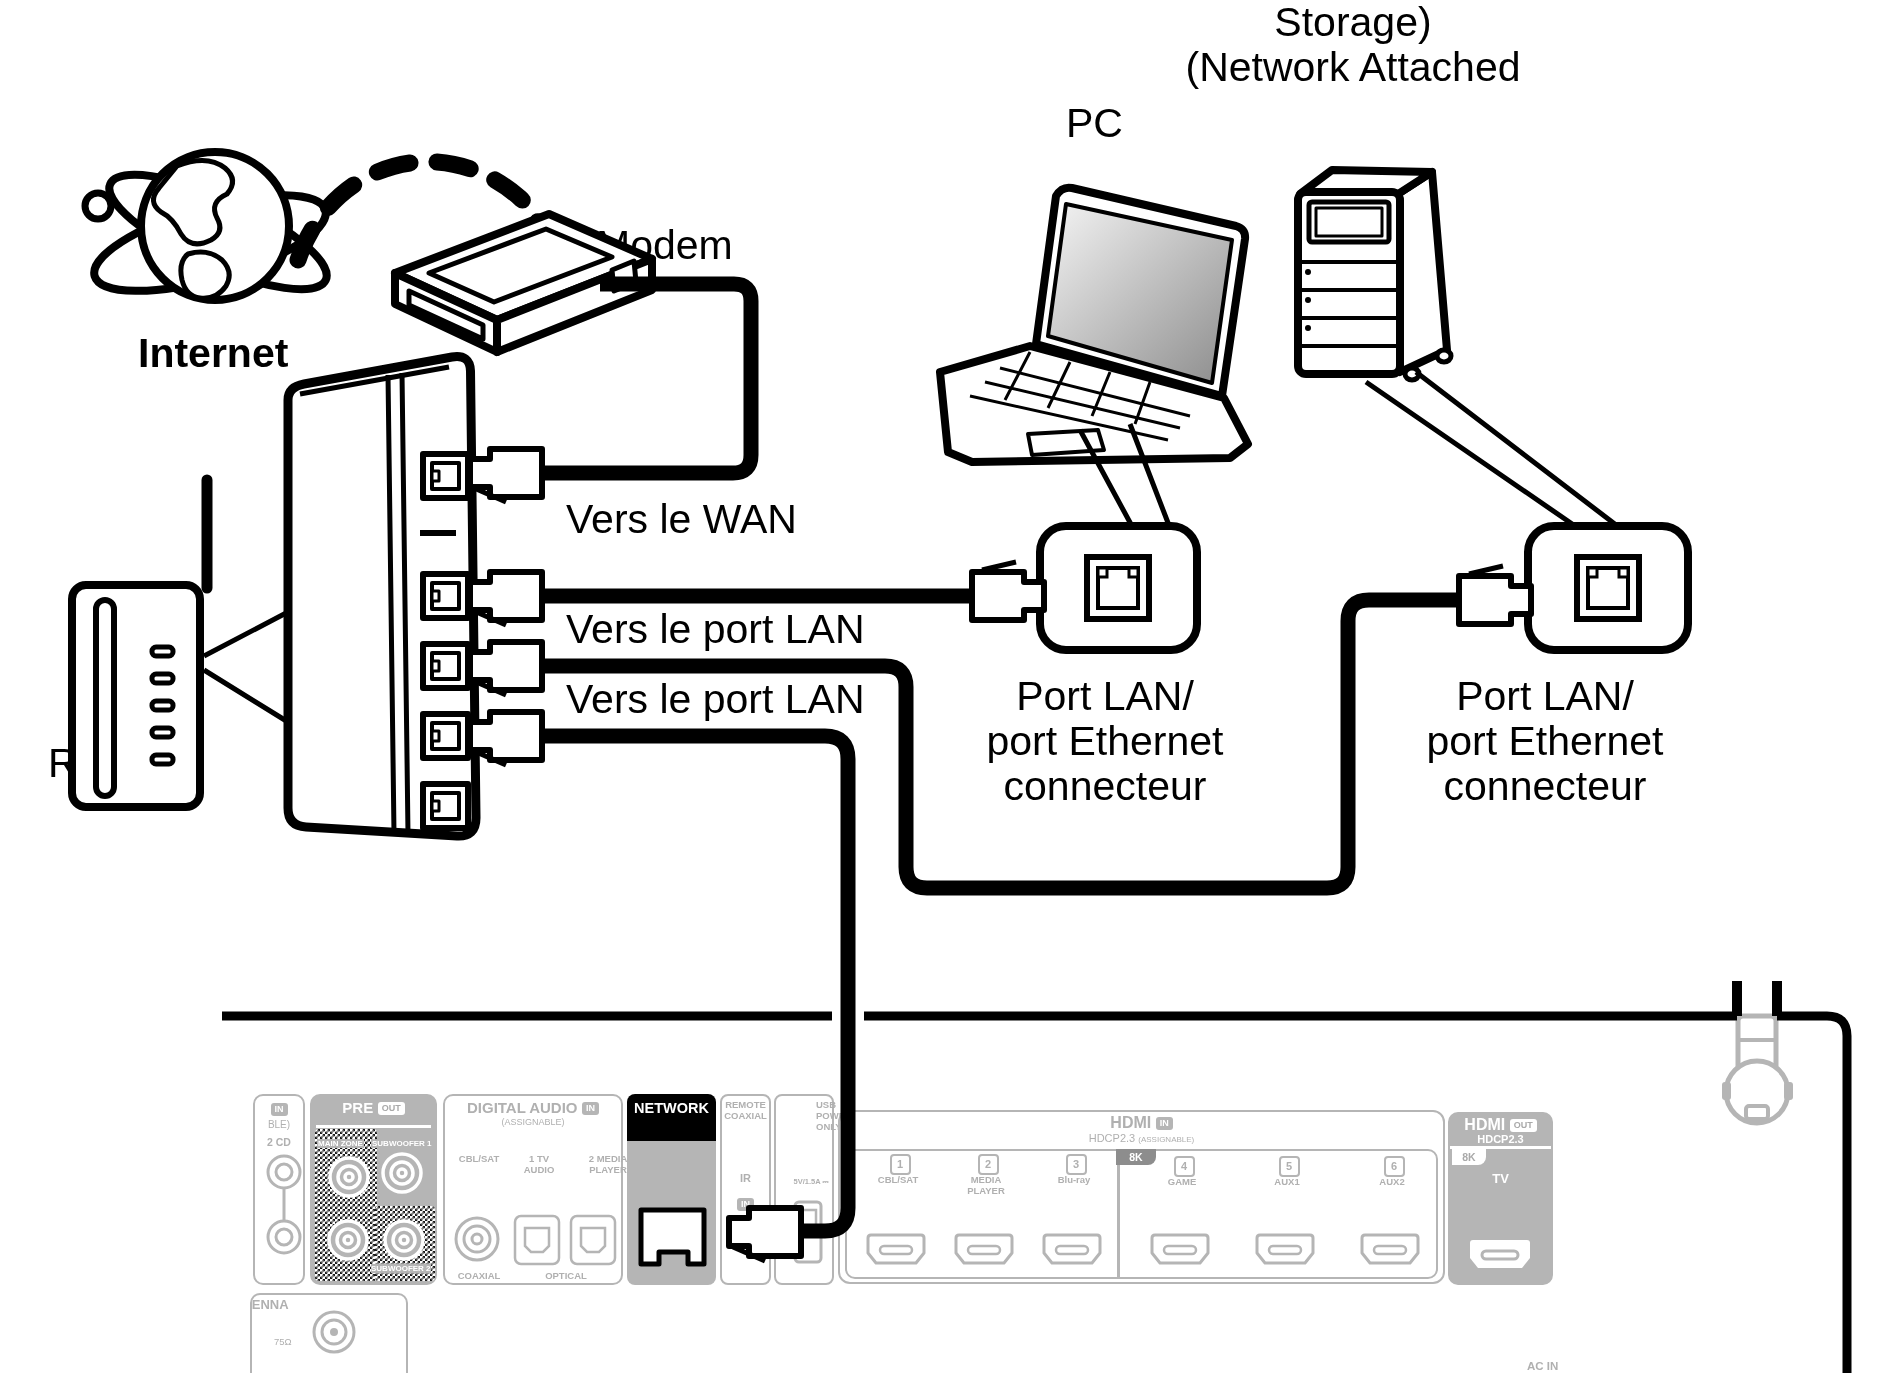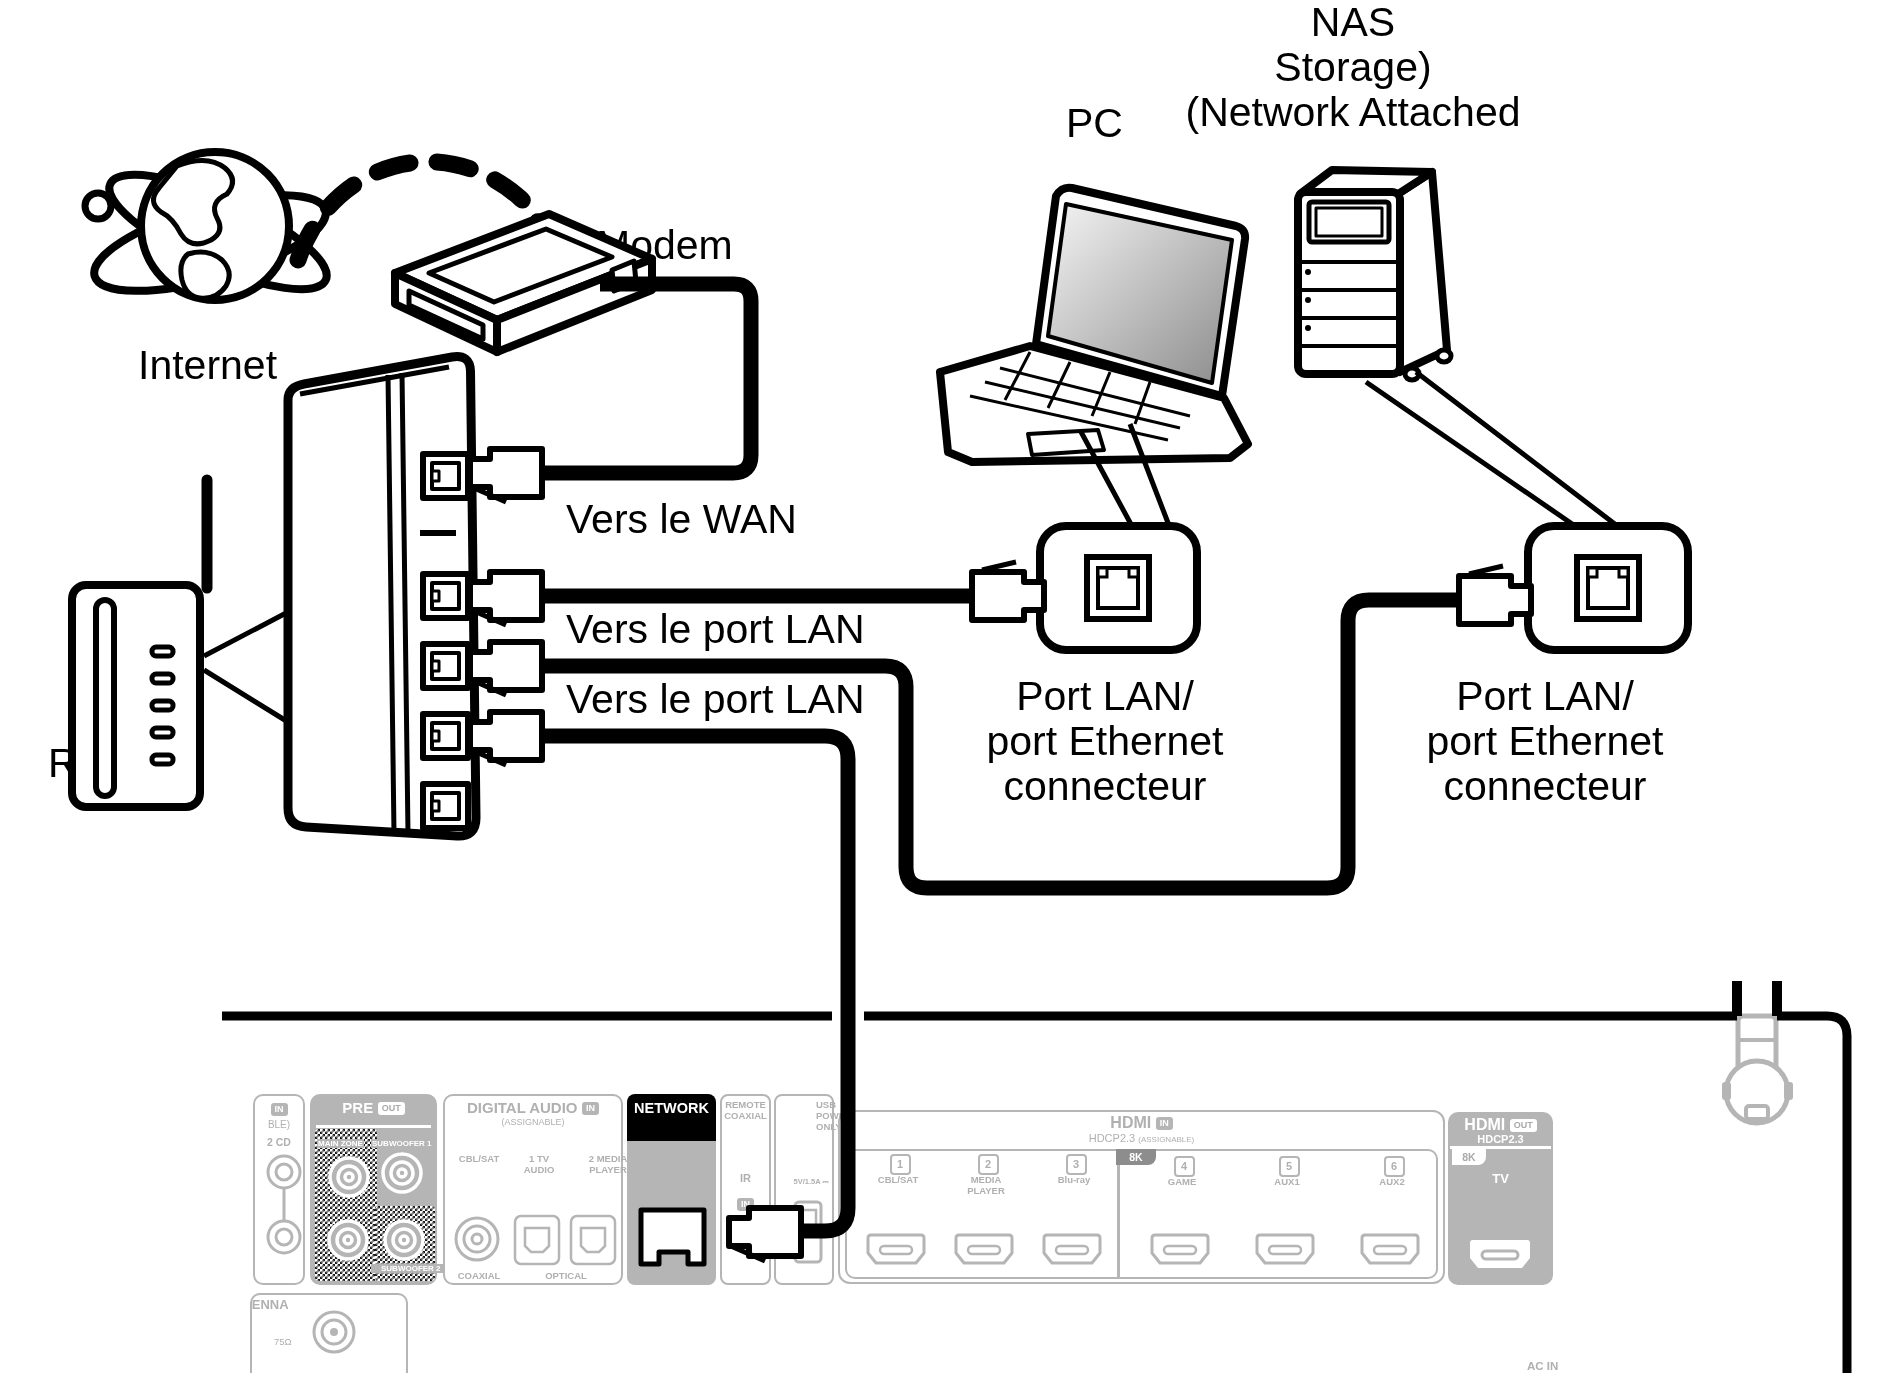--- a/index.html
+++ b/index.html
@@ -29,25 +29,24 @@
   .numbox{position:absolute;width:17px;height:17px;border:2px solid #b5b5b5;border-radius:4px;
           color:#b0b0b0;font-size:11px;font-weight:bold;text-align:center;line-height:17px;}
   .whline{position:absolute;background:#fff;}
   .grline{position:absolute;background:#b5b5b5;}
 </style>
 </head>
 <body>
 
 <div class="stage">
 
-  <div class="lbl" style="left:138px;top:342px;">Internet</div>
+  <div class="lbl" style="left:138px;top:330px;font-weight:bold;">Internet</div>
   <div class="lbl" style="left:596px;top:222px;">Modem</div>
   <div class="lbl" style="left:1066px;top:100px;">PC</div>
   <div class="lbl lblc" style="left:1153px;top:0px;width:400px;">
-    <div>NAS</div>
     <div>Storage)</div>
     <div>(Network Attached</div>
   </div>
   <div class="lbl" style="left:48px;top:740px;">Routeur</div>
   <div class="lbl" style="left:566px;top:496px;">Vers le WAN</div>
   <div class="lbl" style="left:566px;top:606px;">Vers le port LAN</div>
   <div class="lbl" style="left:566px;top:676px;">Vers le port LAN</div>
   <div class="lbl lblc" style="left:905px;top:674px;width:400px;">
     <div>Port LAN/</div>
     <div>port Ethernet</div>
@@ -66,21 +65,21 @@
   </div>
 
   <div class="sec gray" style="left:310px;top:1094px;width:127px;height:191px;">
     <div class="ptxt ctr" style="top:3px;"><span class="h15">PRE</span>
       <span class="badge wh">OUT</span></div>
     <div class="whline" style="left:4px;right:4px;top:29px;height:3px;"></div>
     <div class="dither" style="left:3px;top:33px;width:62px;height:152px;"></div>
     <div class="dither" style="left:63px;top:110px;width:60px;height:75px;"></div>
     <div class="ptxt" style="left:5px;top:43px;font-size:8px;font-weight:bold;color:#fff;background:#b5b5b5;padding:0 1px;">MAIN ZONE</div>
     <div class="ptxt" style="left:59px;top:43px;font-size:8px;font-weight:bold;color:#fff;background:#b5b5b5;padding:0 1px;">SUBWOOFER 1</div>
-    <div class="ptxt" style="left:59px;top:168px;font-size:8px;font-weight:bold;color:#fff;background:#b5b5b5;padding:0 10px;">SUBWOOFER 2</div>
+    <div class="ptxt" style="left:59px;top:168px;font-size:8px;font-weight:bold;color:#fff;background:#b5b5b5;padding:0 0;">SUBWOOFER 2</div>
   </div>
 
   <div class="sec" style="left:443px;top:1094px;width:180px;height:191px;">
     <div class="ptxt ctr" style="top:3px;"><span class="h15">DIGITAL AUDIO</span>
       <span class="badge">IN</span></div>
     <div class="ptxt ctr" style="top:21px;font-size:9px;">(ASSIGNABLE)</div>
     <div class="ptxt t95" style="left:4px;top:57px;width:60px;text-align:center;">CBL/SAT</div>
     <div class="ptxt t95" style="left:68px;top:57px;width:52px;text-align:center;">
       <div>1  TV</div>
       <div>AUDIO</div>

